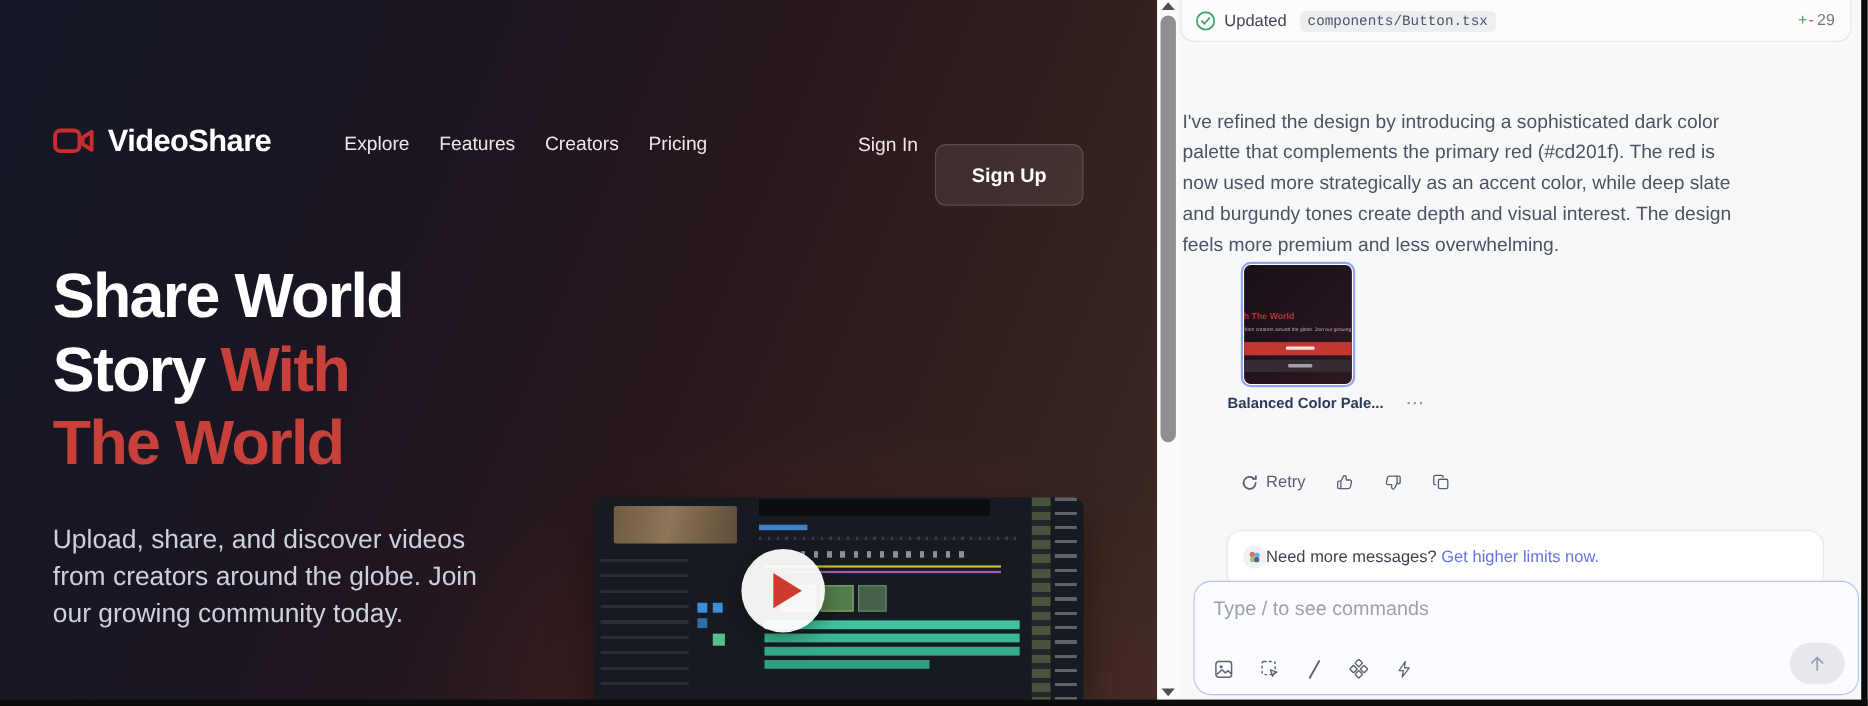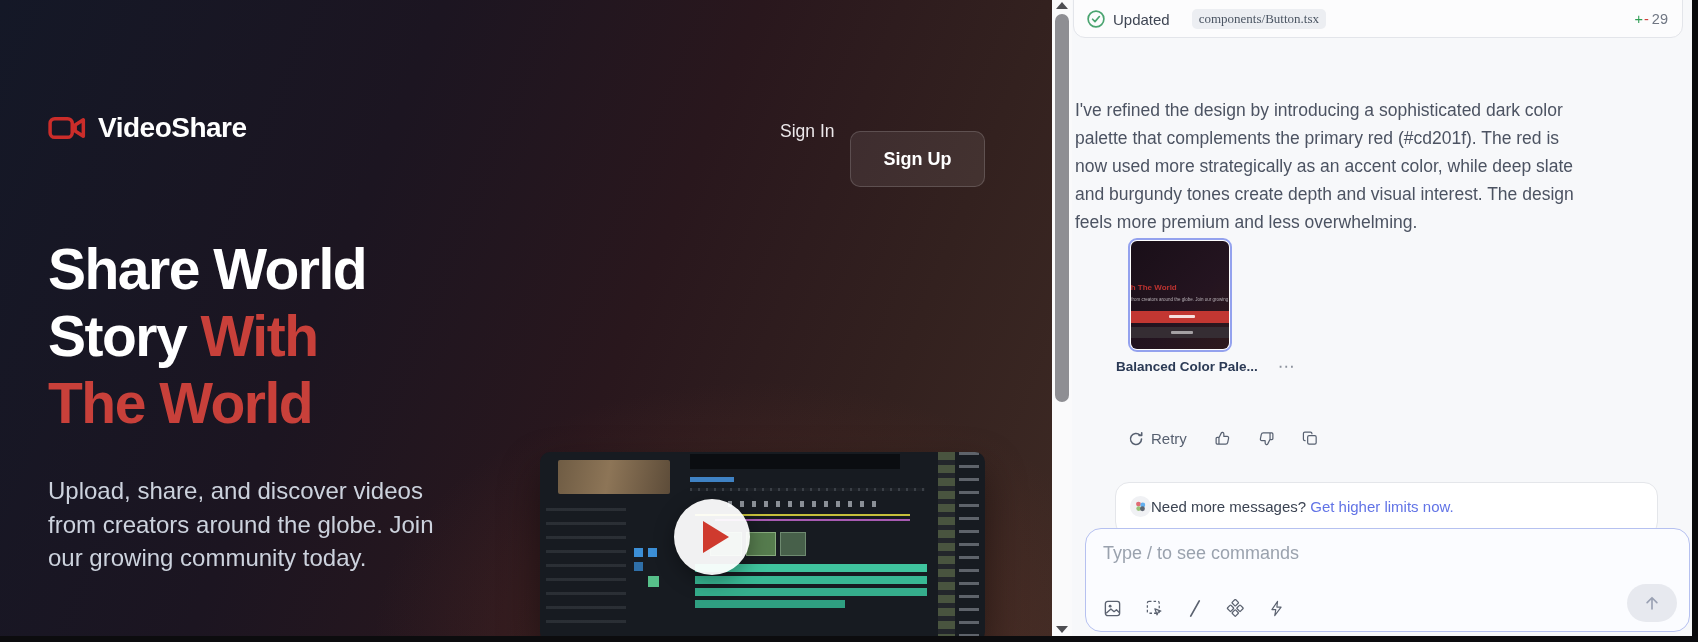--- a/index.html
+++ b/index.html
@@ -78,21 +78,21 @@
   .vs-down { bottom:3px; border-top:7px solid #4e4e52; }
   .vs-thumb { position:absolute; left:3px; top:14px; width:14px; height:388px; background:#8e8e93; border-radius:7px; cursor:pointer; }
   
   .chat { position:absolute; left:1072px; top:0; width:620px; height:472px; background:#f7f8fa; color:#4c5362; }
   .upd-card {
     position:absolute; left:1px; top:-14px; width:610px; height:52px;
     background:#fcfcfd; border:1px solid #e3e5ea; border-radius:12px;
     display:flex; align-items:center; padding:14px 14px 0 13px; cursor:pointer;
   }
   .upd-card .verb { font-size:15px; color:#3f4654; margin-left:8px; }
-  .chip { margin-left:22px; font-family:Liberation Serif, serif; font-size:13px;
+  .chip { margin-left:12px; font-family:Liberation Mono, monospace; font-size:13px;
     background:#eceef2; color:#4b5563; padding:2px 7px; border-radius:5px; }
   .diff { margin-left:auto; font-size:14.5px; display:flex; gap:1px; align-items:center; }
   .diff .p { color:#2f9e55; } .diff .m { color:#d1403c; } .diff .n { color:#6f7683; margin-left:2px; }
   .msg { position:absolute; left:3px; top:56px; width:502px; font-size:17.5px; line-height:28px; color:#4c5362;margin-top:40px; }
   .art { position:absolute; left:56px; top:238px; width:104px; height:114px;
     border:2px solid #94a2ee; border-radius:9px; background:#fff; padding:1px; cursor:pointer; }
   .art-inner { width:100%; height:100%; border-radius:6px; overflow:hidden; position:relative;
     background:linear-gradient(135deg,#190f18 0%,#241420 60%,#2f1a1d 100%); }
   .art-head { position:absolute; left:-3px; top:42px; font-size:8px; font-weight:bold; color:#bb3330; white-space:nowrap; }
   .art-sub { position:absolute; left:-14px; top:56px; font-size:4.5px; color:#b7b1b6; white-space:nowrap; }
@@ -136,20 +136,26 @@
 
 <div id="app">
 
   <div class="preview">
     <div class="logo">
       <svg width="38" height="28" viewBox="0 0 32 24">
         <rect x="1.5" y="4" width="19" height="16" rx="4" fill="none" stroke="#cb2d2a" stroke-width="3"></rect>
         <path d="M23 9.5 L30 5 V19 L23 14.5 Z" fill="none" stroke="#cb2d2a" stroke-width="3" stroke-linejoin="round"></path>
       </svg>
       <span class="brand">VideoShare</span>
+    </div>
+    <div class="nav">
+      <a>Explore</a>
+      <a>Features</a>
+      <a>Creators</a>
+      <a>Pricing</a>
     </div>
     <div class="signin">Sign In</div>
     <div class="signup">Sign Up</div>
 
     <div class="hero">
       <div><span>Share World</span></div>
       <div><span>Story</span> <span class="red">With</span></div>
       <div class="red"><span>The World</span></div>
     </div>
     <div class="hero-sub">Upload, share, and discover videos from creators around the globe. Join our growing community today.</div>

